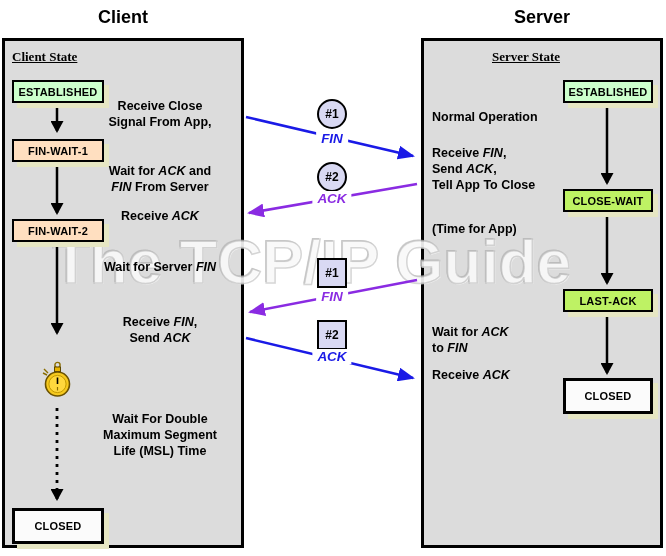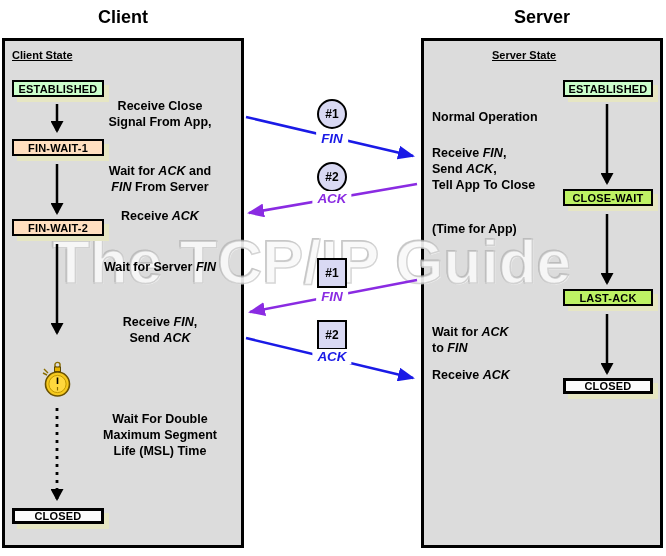--- a/index.html
+++ b/index.html
@@ -14,33 +14,33 @@
     position:absolute;left:52px;top:226px;font-size:62px;font-weight:bold;white-space:nowrap;
     color:rgba(255,255,255,0.55);
     -webkit-text-stroke:1.5px rgba(178,178,178,0.55);
     text-shadow:1px 1px 0 rgba(255,255,255,0.65), -1px -1px 0 rgba(165,165,165,0.45);
     z-index:1;letter-spacing:0px;
   }
   svg.arrow-layer{position:absolute;left:0;top:0;z-index:2;}
   .header-title{position:absolute;top:7px;width:242px;text-align:center;font-size:18px;font-weight:bold;z-index:3;}
   #client-title{left:2px;}
   #server-title{left:421px;}
-  .panel-heading{position:absolute;top:49px;font-size:11px;font-weight:bold;text-decoration:underline;z-index:3;}
+  .panel-heading{position:absolute;top:49px;font-size:13px;font-weight:bold;text-decoration:underline;z-index:3;font-family:Liberation Serif, serif;}
   #client-state-heading{left:12px;}
   #server-state-heading{left:492px;width:132px;text-align:left;}
   .state-box{
-    position:absolute;box-sizing:border-box;width:92px;height:17px;border:2px solid #000;
+    position:absolute;box-sizing:border-box;width:92px;height:23px;border:2px solid #000;
     display:flex;align-items:center;justify-content:center;
     font-size:11px;font-weight:bold;letter-spacing:0.2px;
     box-shadow:5px 5px 0 #e6e6c3;z-index:3;
   }
   .st-green{background:#ccffcc;}
   .st-orange{background:#ffdfc0;}
   .st-pink{background:#bef264;}
-  .st-closed{background:#fbfbfb;border-width:3px;height:16px;}
+  .st-closed{background:#fbfbfb;border-width:3px;height:36px;}
   .col-client{left:12px;}
   .col-server{left:563px;width:90px;}
   .note{position:absolute;font-size:12.5px;font-weight:bold;line-height:16px;z-index:3;}
   .note-right{left:90px;width:140px;text-align:center;}
   .note-left{left:432px;width:128px;text-align:left;}
   .msg-marker{
     position:absolute;box-sizing:border-box;width:30px;height:30px;left:317px;
     border:2.5px solid #000;background:#d9d9f3;display:flex;align-items:center;justify-content:center;
     font-size:12px;font-weight:bold;z-index:3;
   }

